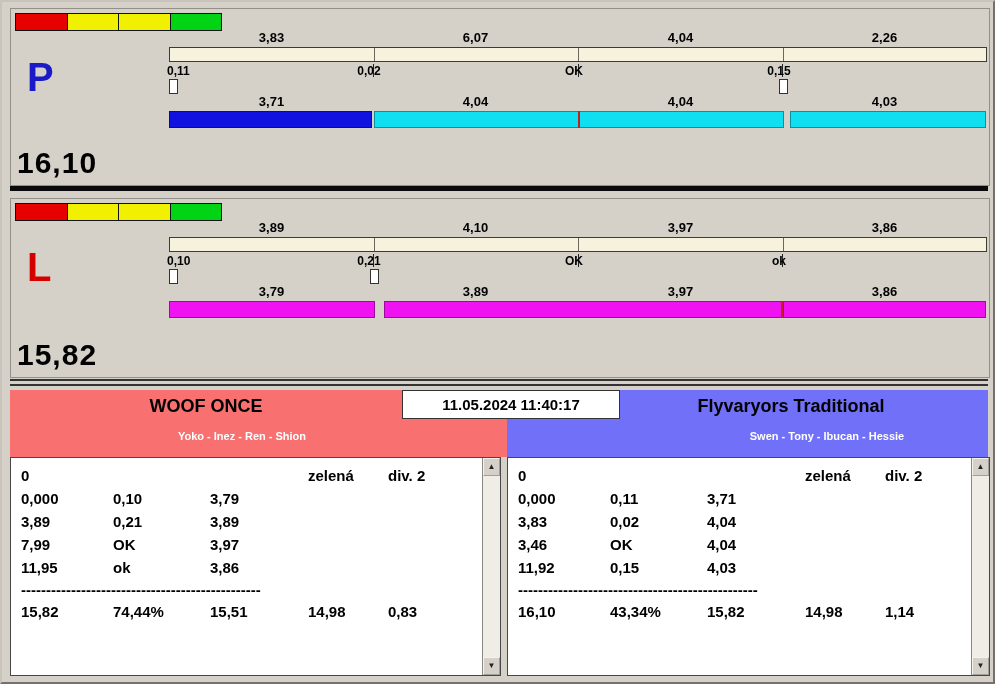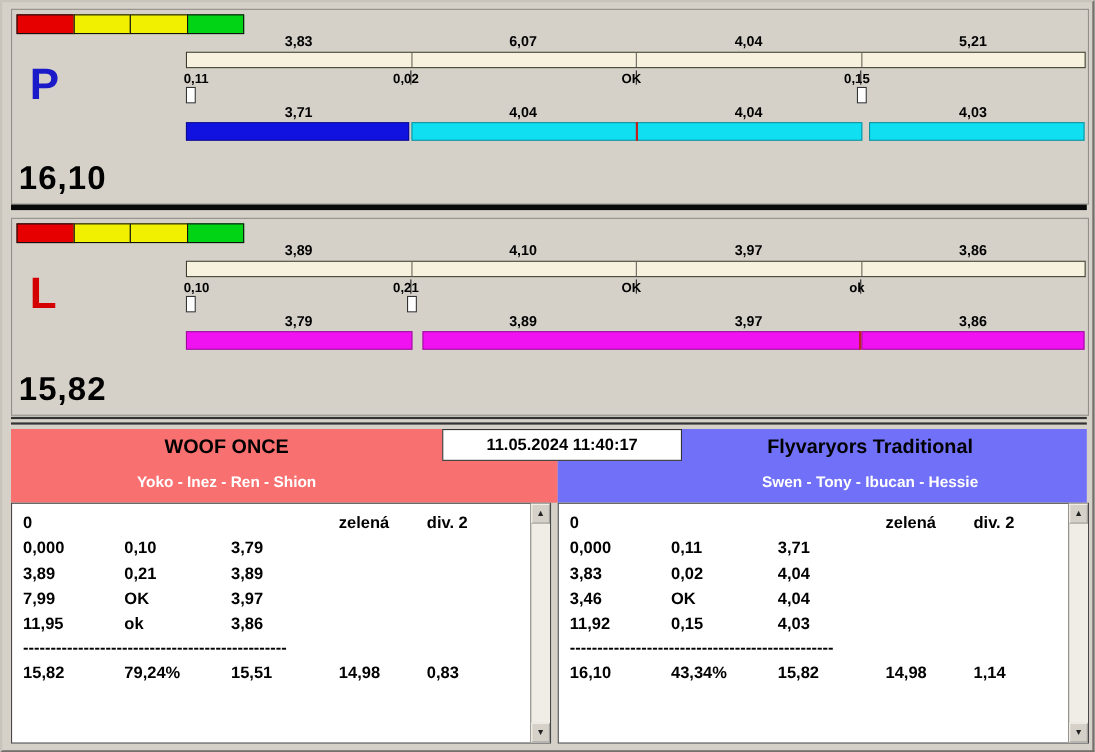--- a/index.html
+++ b/index.html
@@ -44,21 +44,21 @@
   .thin-div1{position:absolute;left:8px;top:377px;width:978px;height:2px;background:#333;}
   .thin-div2{position:absolute;left:8px;top:382px;width:978px;height:2px;background:#333;}
   
   .header-strip{position:absolute;left:8px;top:388px;width:978px;height:67px;border-radius:9px;}
   .team-header{position:absolute;top:0;height:67px;}
   .team-header.red{left:0;width:497px;}
   .team-header.blue{left:497px;width:481px;}
   .team-title{position:absolute;top:6px;font-size:18px;text-align:center;color:#000;}
   .red .team-title{left:0;width:392px;}
   .blue .team-title{left:90px;width:388px;}
-  .team-members{position:absolute;top:40px;font-size:14px;text-align:center;color:#fff;}
+  .team-members{position:absolute;top:40px;font-size:11px;text-align:center;color:#fff;margin-left:36px;}
   .red .team-members{left:0;width:392px;}
   .blue .team-members{left:90px;width:388px;}
   .jump-height{position:absolute;top:38px;font-size:15px;text-align:center;color:#fff;margin-top:48px;}
   .red .jump-height{left:400px;width:95px;}
   .blue .jump-height{left:4px;width:95px;}
   .datebox{position:absolute;left:392px;top:0;width:216px;height:27px;background:#fff;
     border:1px solid #333;text-align:center;line-height:27px;font-size:15px;z-index:5;}
   
   .table-panel{position:absolute;top:455px;height:217px;background:#fff;border:1px solid #474747;}
   .table-panel.left{left:8px;width:489px;}
@@ -82,21 +82,21 @@
       <span class="tl" style="background: rgb(240, 240, 0);"></span>
       <span class="tl" style="background: rgb(240, 240, 0);"></span>
       <span class="tl" style="background: rgb(0, 212, 20);"></span>
     </div>
     <div class="lane-letter" style="color: rgb(26, 26, 200);">P</div>
     <div class="bar-area">
       <div class="srow top">
         <span class="q q0">3,83</span>
         <span class="q q1">6,07</span>
         <span class="q q2">4,04</span>
-        <span class="q q3">5,21</span>
+        <span class="q q3">2,26</span>
       </div>
       <div class="cream" style="background: rgb(246, 242, 222);">
         <i class="ctick ct1"></i>
         <i class="ctick ct2"></i>
         <i class="ctick ct3"></i>
       </div>
       <div class="mrow">
         <i class="mtick mt1"></i>
         <i class="mtick mt2"></i>
         <i class="mtick mt3"></i>
@@ -224,21 +224,21 @@
       <div class="trow">
         <span>11,95</span>
         <span>ok</span>
         <span>3,86</span>
         <span></span>
           <span></span>
       </div>
       <div class="dash">------------------------------------------------</div>
       <div class="trow totals">
         <span>15,82</span>
-        <span>79,24%</span>
+        <span>74,44%</span>
         <span>15,51</span>
         <span>14,98</span>
         <span>0,83</span>
       </div>
     </div>
     <div class="vscroll">
       <div class="sbtn up"><span>▲</span></div>
       <div class="sbtn down"><span>▼</span></div>
     </div>
   </div>

